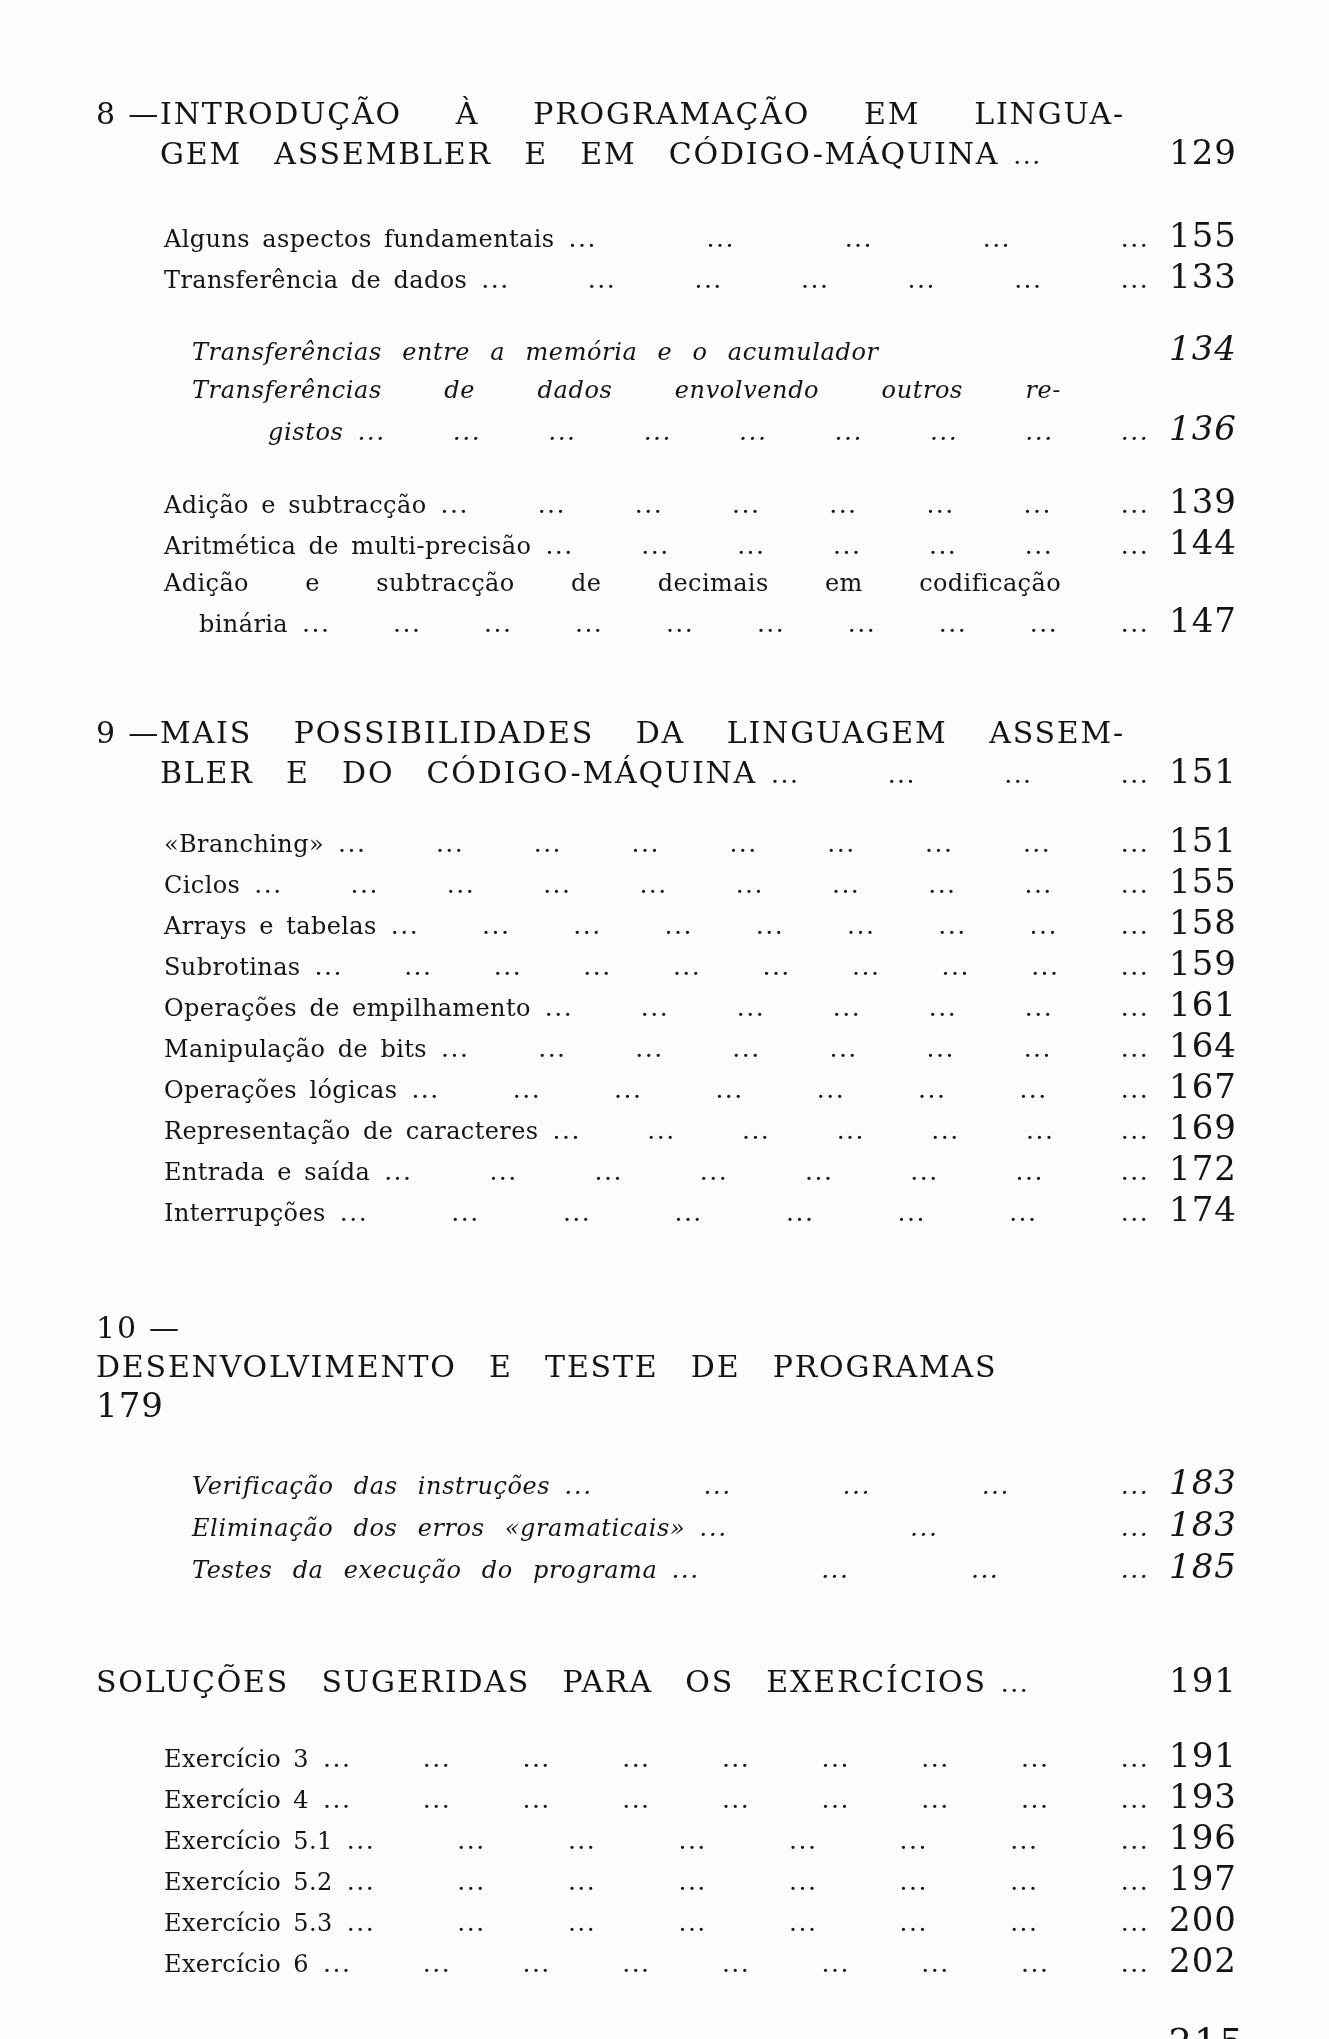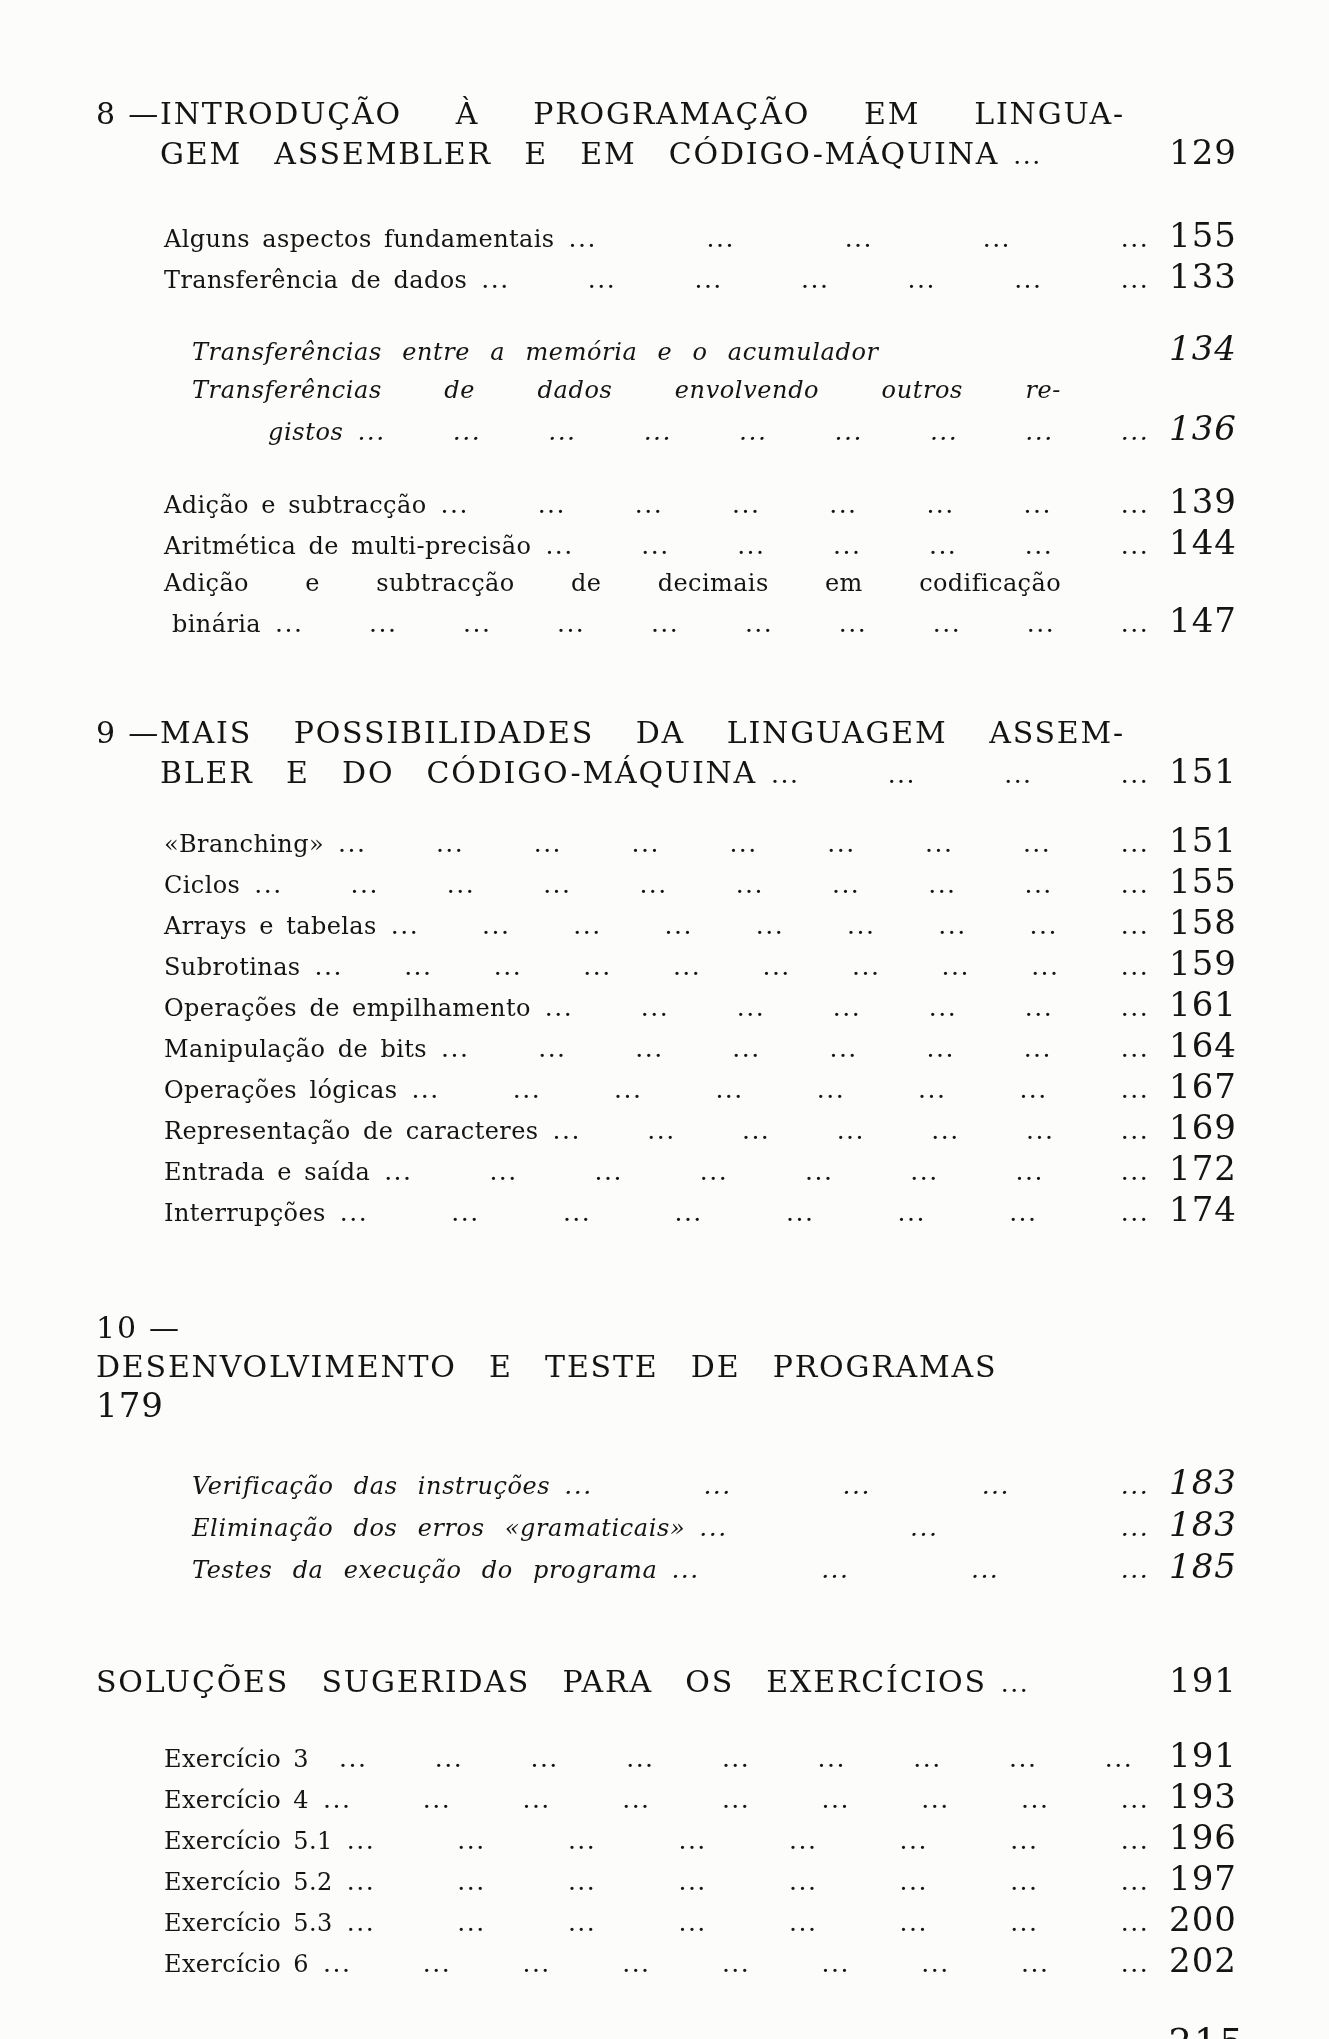--- a/index.html
+++ b/index.html
@@ -28,21 +28,21 @@
   .caps { font-size: 30px; line-height: 39px; letter-spacing: 1.8px; }
   .numcol { flex: none; min-width: 64px; white-space: nowrap; }
   .t1 { flex: 1; text-align: justify; text-align-last: justify; margin-right: 112px; }
   .t2 { white-space: nowrap; word-spacing: 0.7em; }
   .hang { margin-left: 64px; }
 
   
   .indent1 { margin-left: 68px; }
   .indent2 { margin-left: 96px; font-style: italic; line-height: 38px; }
   .indent2 .label { word-spacing: 0.5em; letter-spacing: 0.6px; }
-  .indent3 { margin-left: 76px; }
+  .indent3 { margin-left: 103px; }
 
   
   .wrap1 .label { flex: 1; white-space: normal; text-align: justify; text-align-last: justify; margin-right: 176px; }
 
   
   .leader {
     flex: 1 1 0;
     min-width: 0;
     overflow: hidden;
     text-align: justify;
@@ -57,21 +57,21 @@
   
   .m-entries1 { margin-top: 42px; }
   .m-italic1  { margin-top: 30px; }
   .m-entries2 { margin-top: 32px; }
   .m-ch9      { margin-top: 70px; }
   .m-ch9list  { margin-top: 28px; }
   .m-ch10     { margin-top: 76px; flex-direction: column; }
   .m-fases    { margin-top: 36px; }
   .m-italic2  { margin-top: 38px; }
   .m-sol      { margin-top: 72px; }
-  .m-exlist   { margin-top: 34px; gap: 16px; }
+  .m-exlist   { margin-top: 34px; }
 
   .footer {
     margin-top: 36px;
     margin-right: -8px;
     text-align: right;
     font-size: 37px;
     letter-spacing: 2px;
     line-height: 48px;
   }
 </style>

